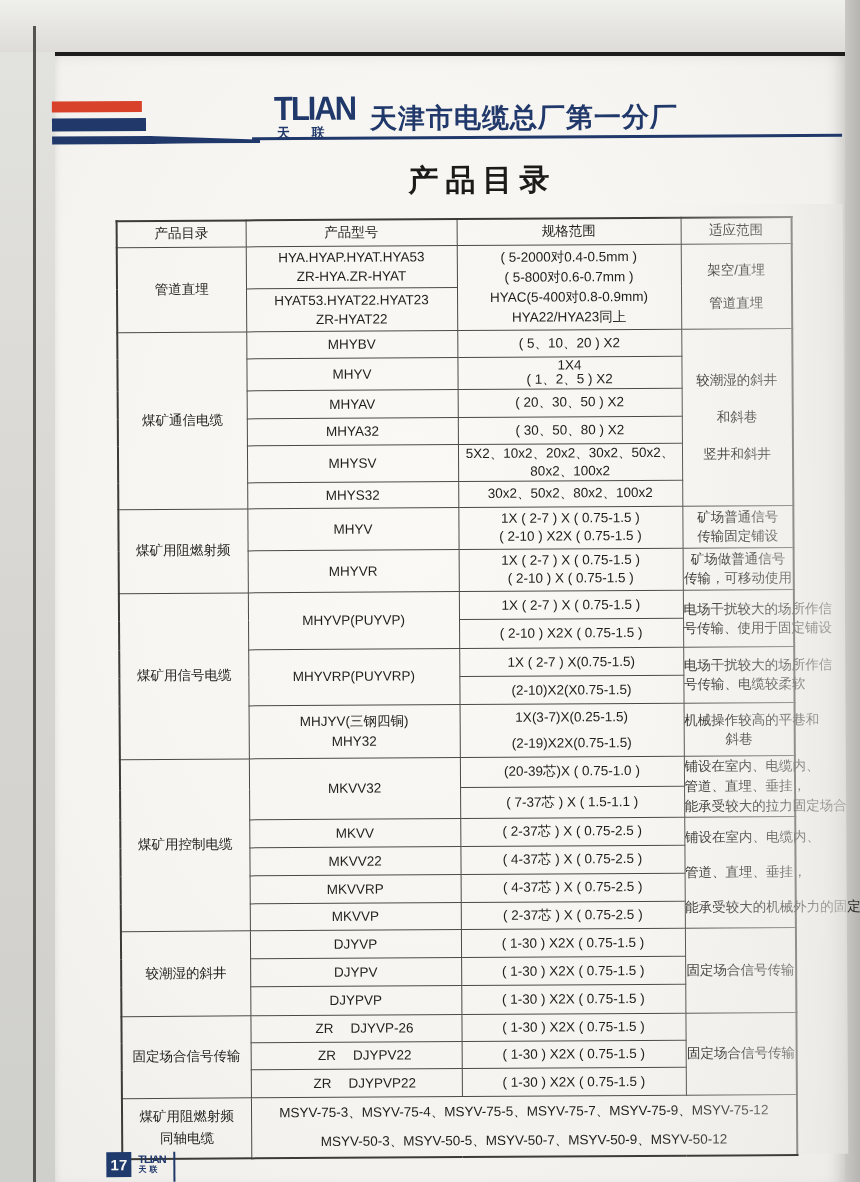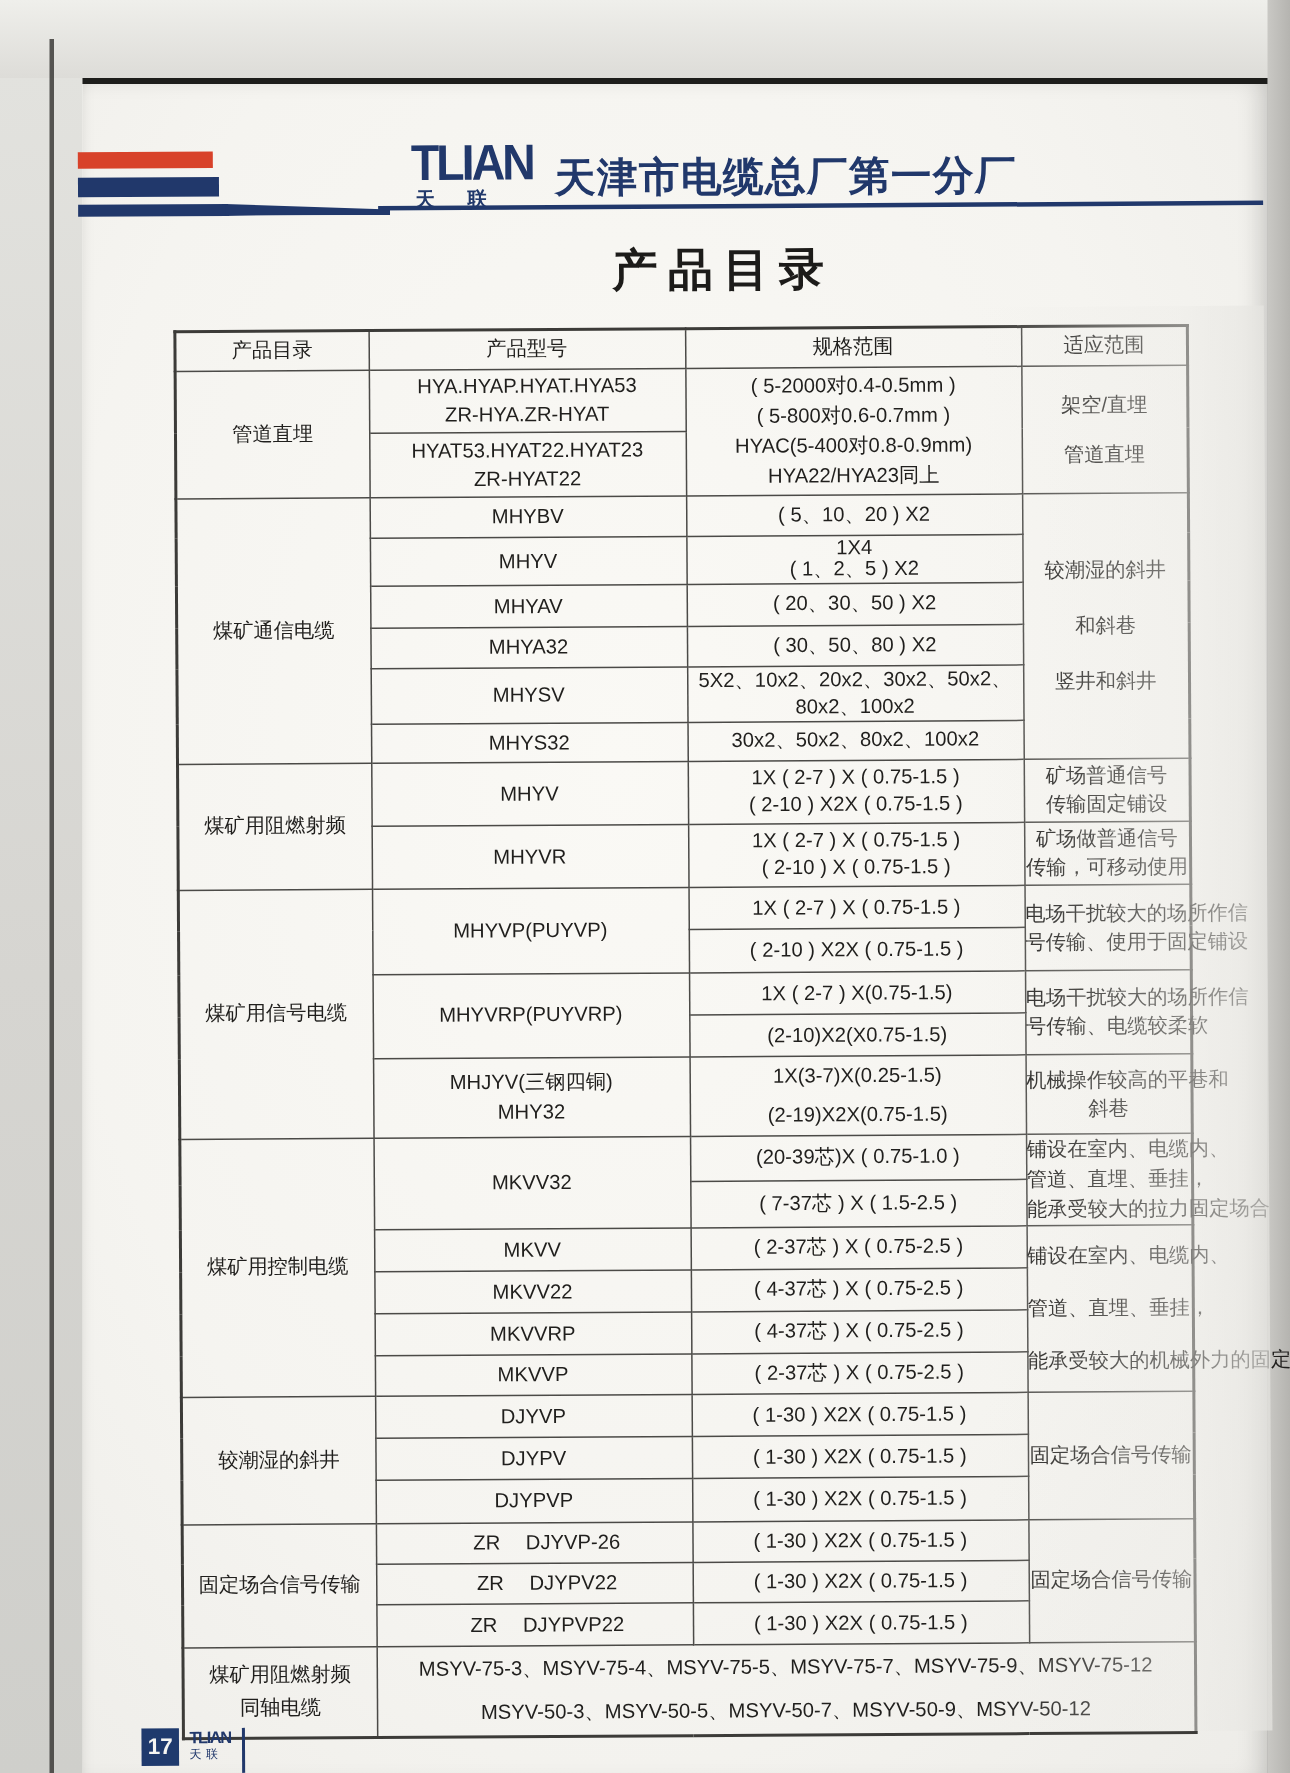--- a/index.html
+++ b/index.html
@@ -68,26 +68,26 @@
 
   
   .h26{height:26px}.h27{height:27px}.h28{height:28px}.h29{height:29px}.h32{height:32px}
   .h42{height:42px}.h43{height:43px}.h53{height:53px}.h61{height:61px}
 
   
   .fade{position:absolute;left:600px;top:150px;width:190px;height:950px;pointer-events:none;
     background:linear-gradient(90deg,rgba(245,244,240,0) 0%,rgba(238,237,233,.45) 70%,rgba(230,229,225,.7) 100%);}
 
   
-  .footer{position:absolute;left:36px;top:1094px;display:flex;align-items:flex-start;}
+  .footer{position:absolute;left:48px;top:1094px;display:flex;align-items:flex-start;}
   .pageno{width:25px;height:25px;background:#1f3a6d;color:#f5f5f2;font-size:15px;font-weight:bold;
     display:flex;align-items:center;justify-content:center;}
   .footer-logo{margin-left:7px;color:#21386b;line-height:1;padding-top:2px;}
   .footer-logo .fl-en{font-size:11px;font-weight:bold;letter-spacing:-1px;}
-  .footer-logo .fl-cn{font-size:8px;font-weight:normal;letter-spacing:3px;margin-top:1px;}
+  .footer-logo .fl-cn{font-size:8px;font-weight:bold;letter-spacing:3px;margin-top:1px;}
   .footer-rule{width:2px;height:30px;background:#21386b;margin-left:8px;}
 </style>
 </head>
 <body>
 
 <div class="top-band"></div>
 <div class="edge-line-v"></div>
 <div class="right-band"></div>
 
 <div class="page">
@@ -216,21 +216,21 @@
 
         <tr class="h28">
           <td rowspan="6" class="name">煤矿用控制电缆</td>
           <td rowspan="2" class="model">MKVV32</td>
           <td class="spec">(20-39芯)X ( 0.75-1.0 )</td>
           <td rowspan="2" class="app app-s5a pre">铺设在室内、电缆内、
 管道、直埋、垂挂，
 能承受较大的拉力固定场合</td>
         </tr>
         <tr class="h28">
-          <td class="spec">( 7-37芯 ) X ( 1.5-2.5 )</td>
+          <td class="spec">( 7-37芯 ) X ( 1.5-1.1 )</td>
         </tr>
         <tr class="h28">
           <td class="model">MKVV</td>
           <td class="spec">( 2-37芯 ) X ( 0.75-2.5 )</td>
           <td rowspan="4" class="app app-s5b pre">铺设在室内、电缆内、
 管道、直埋、垂挂，
 能承受较大的机械外力的固定场合</td>
         </tr>
         <tr class="h28">
           <td class="model">MKVV22</td>

